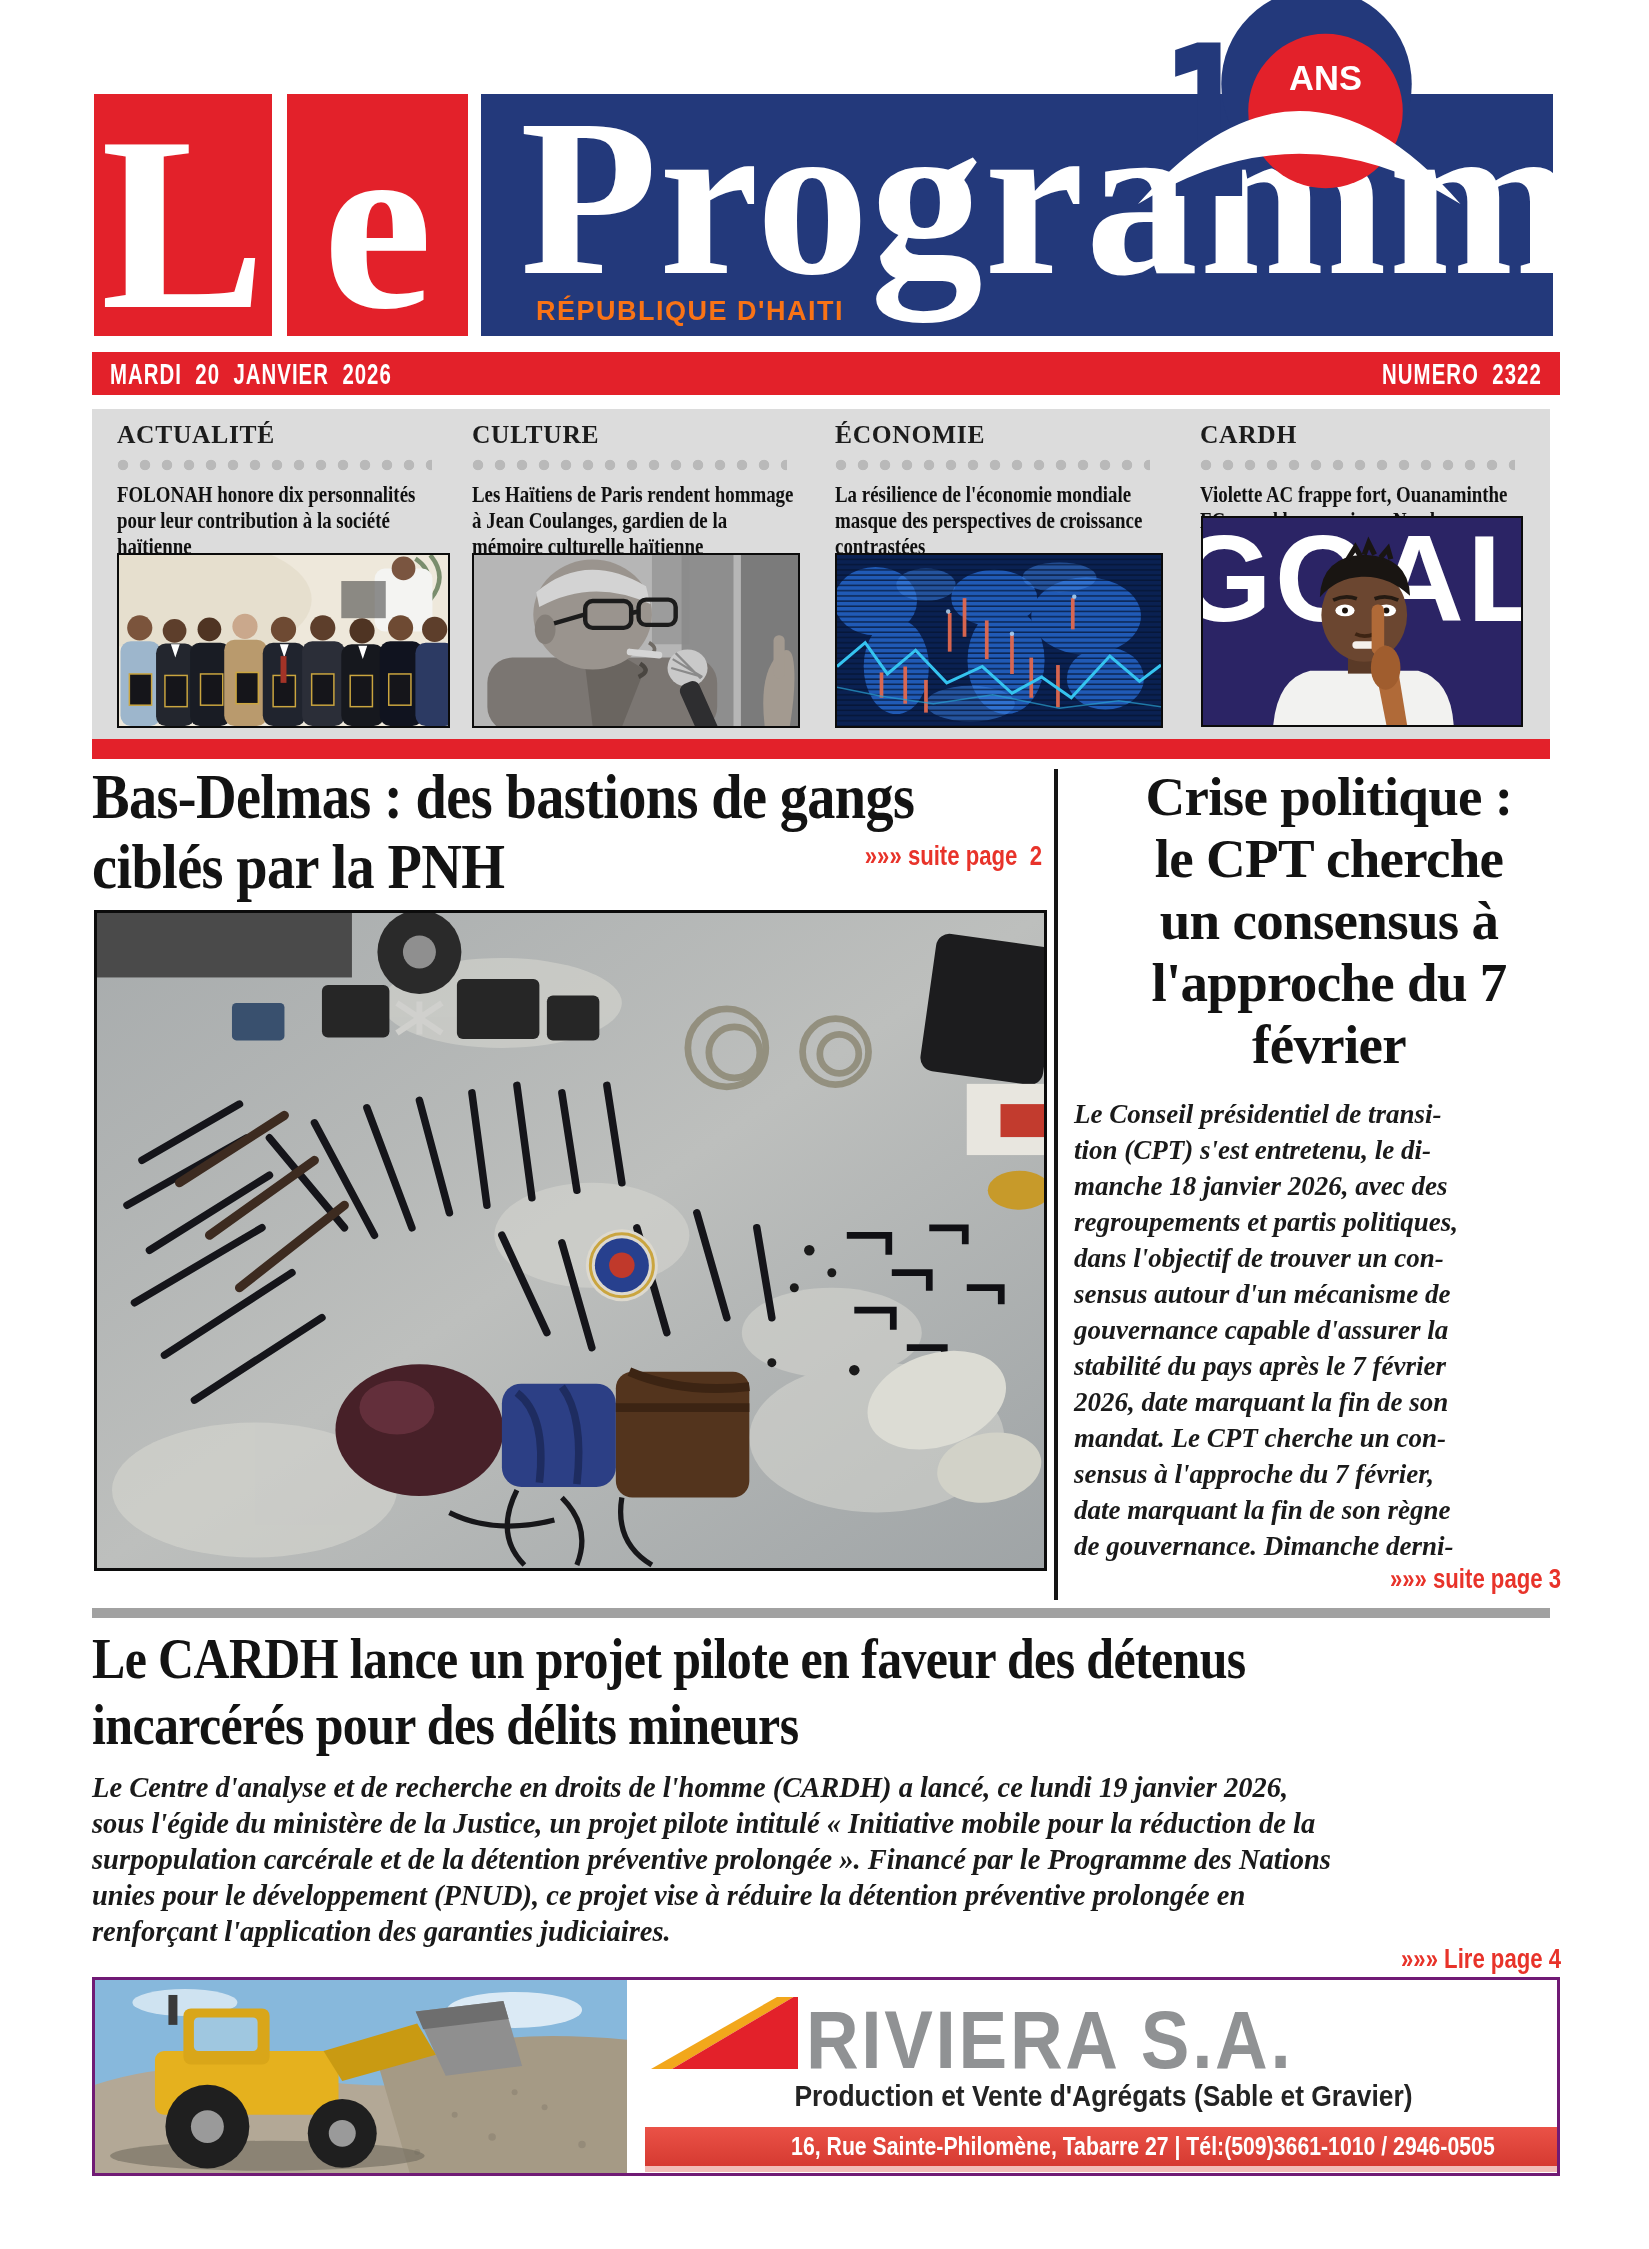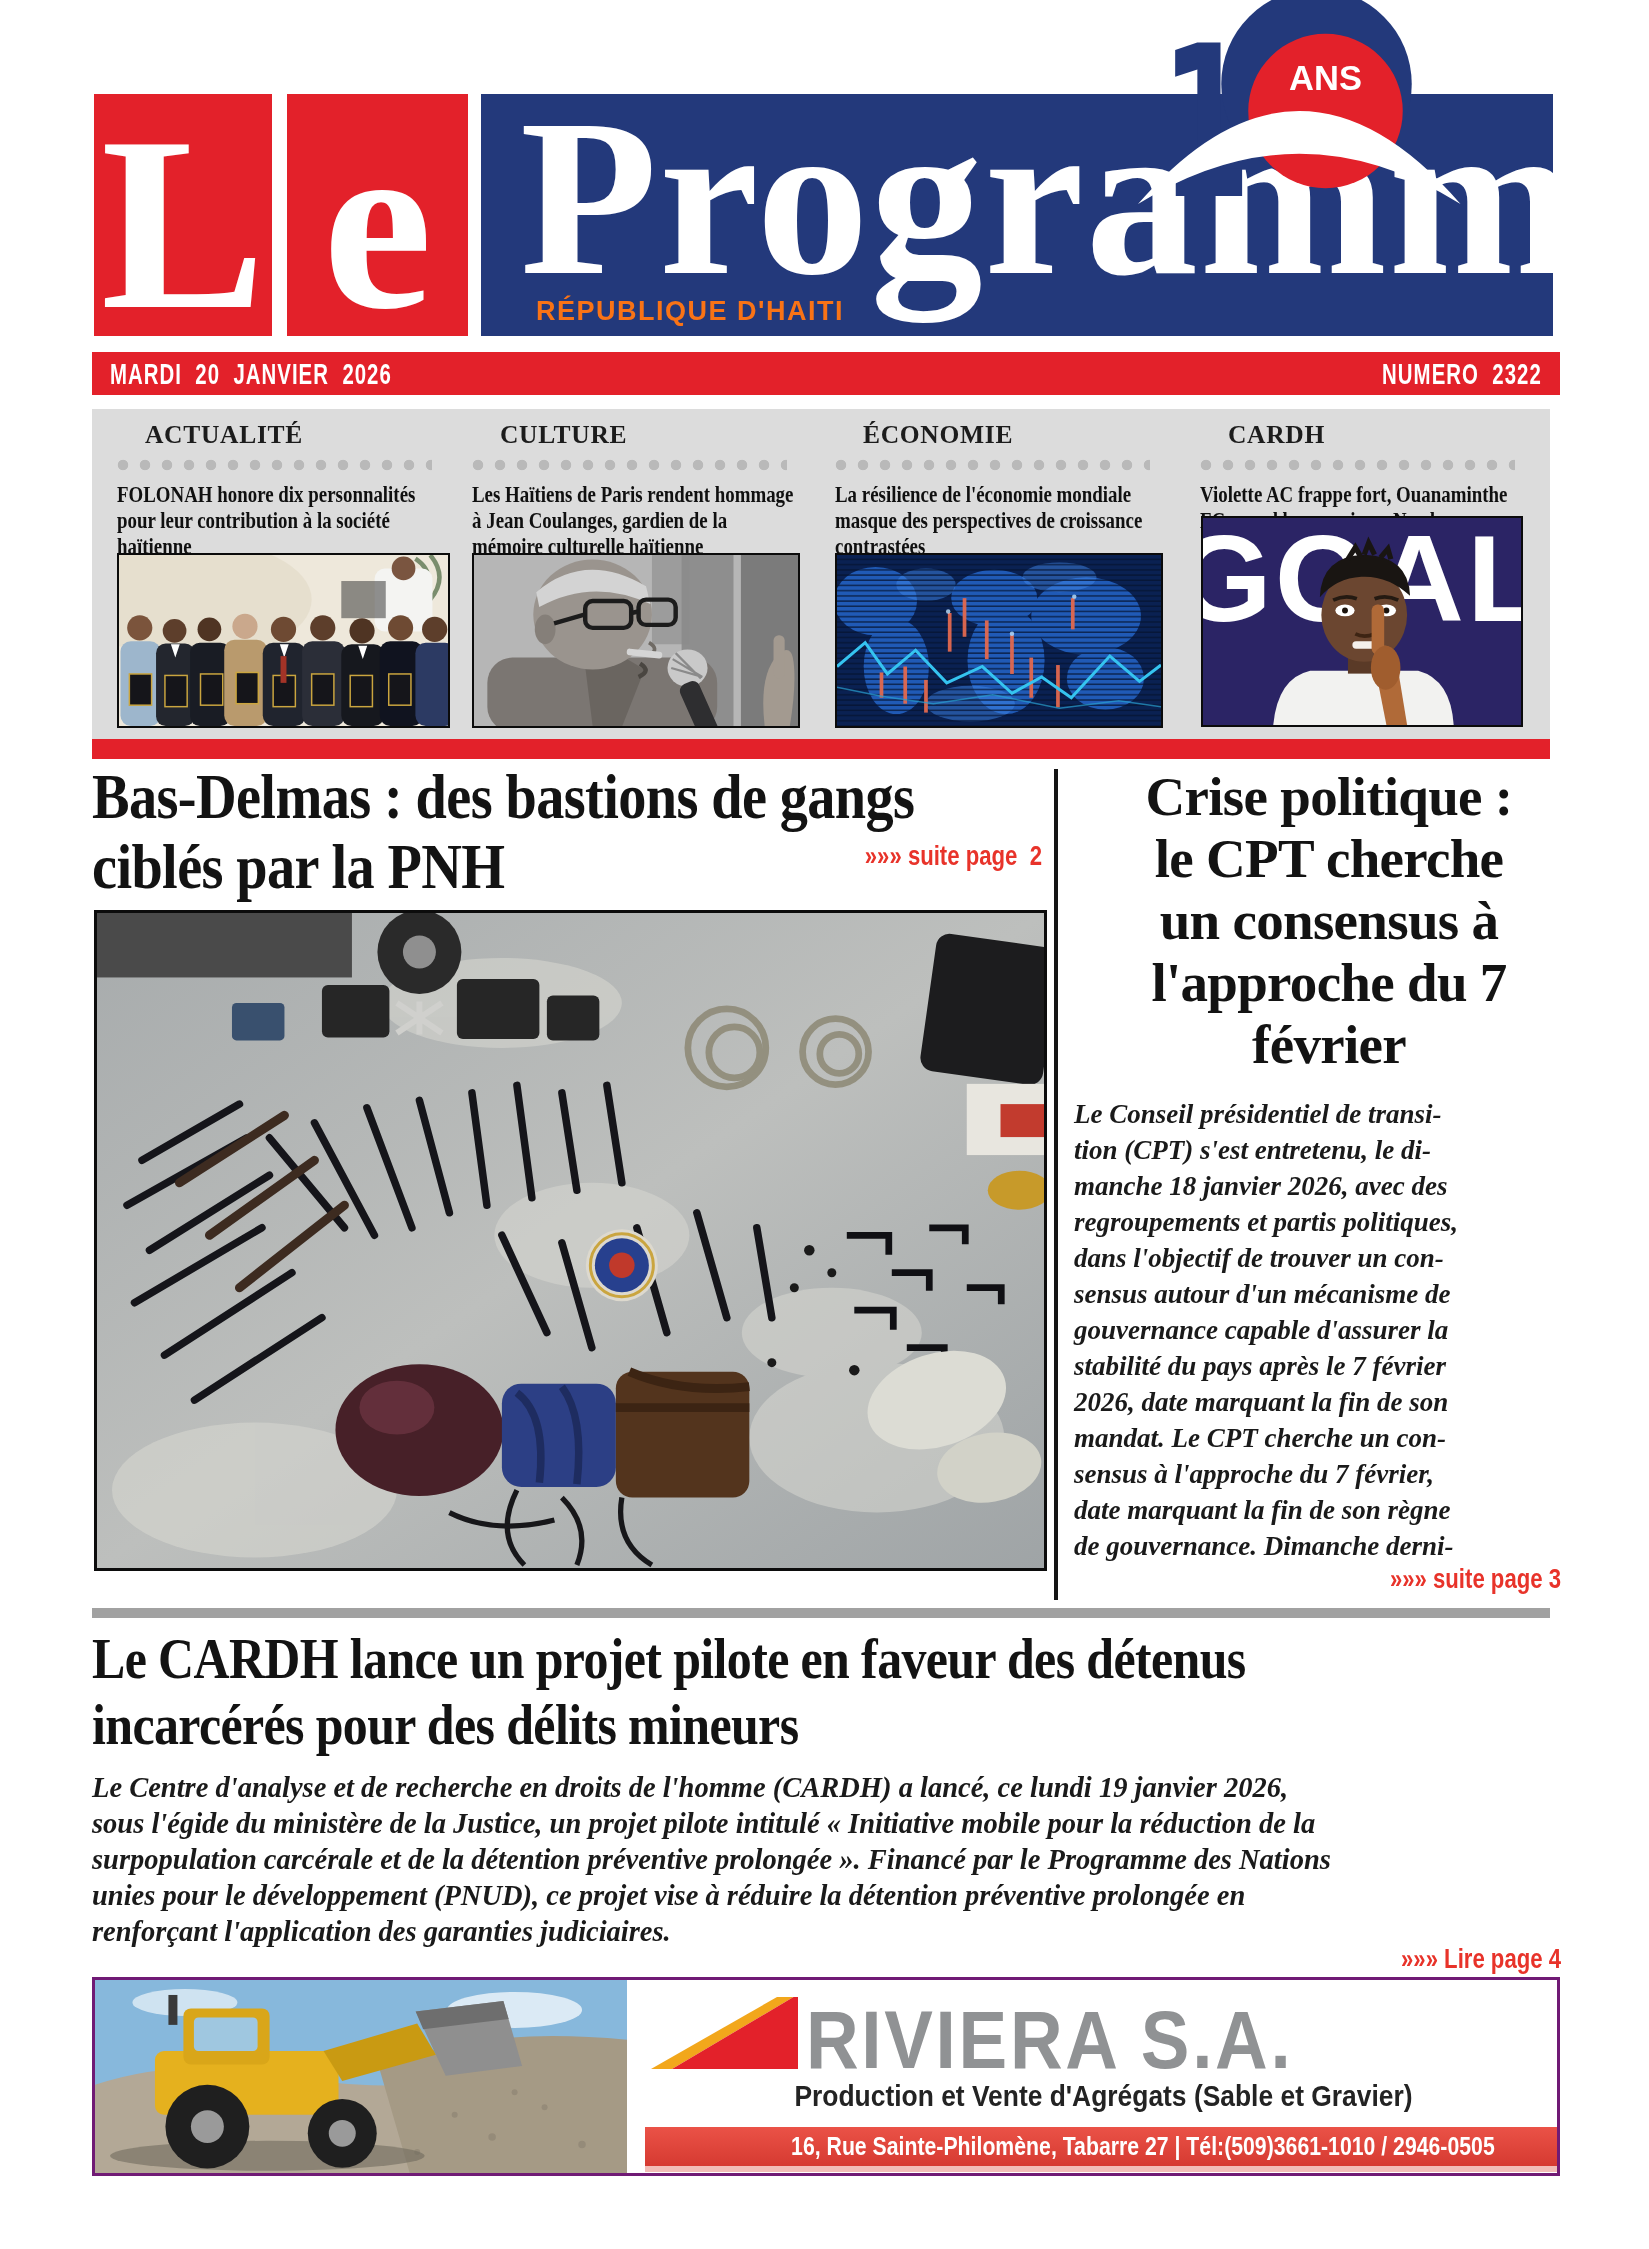--- a/index.html
+++ b/index.html
@@ -22,21 +22,21 @@
   
   .datebar{left:92px;top:352px;width:1468px;height:43px;background:#e3212a;
     display:flex;align-items:center;justify-content:space-between;padding:0 18px;box-sizing:border-box;}
   .datebar span{font:bold 30px "Liberation Sans",sans-serif;color:#fff;white-space:pre;display:inline-block;}
   .date-left{transform:scaleX(0.68);transform-origin:left center;letter-spacing:1.5px;}
   .date-right{transform:scaleX(0.68);transform-origin:right center;letter-spacing:1.5px;}
 
   
   .band{left:92px;top:409px;width:1458px;height:330px;background:#dcdcdc;}
   .col{position:absolute;top:420px;width:327px;}
-  .col .sec-name{font:bold 25.5px "Liberation Serif",serif;color:#1c1c1c;letter-spacing:0.7px;margin-left:28px;}
+  .col .sec-name{font:bold 25.5px "Liberation Serif",serif;color:#1c1c1c;letter-spacing:0.7px;}
   .dots{height:12px;margin-top:9px;width:315px;background-repeat:repeat-x;
     background-image:radial-gradient(circle 5.2px at 6px 6px,#b9b9b9 4.9px,rgba(0,0,0,0) 5.6px);
     background-size:22px 12px;}
   .col .sec-headline{margin-top:10.5px;font:bold 22.5px "Liberation Serif",serif;line-height:26px;
     color:#101010;white-space:pre-line;transform:scaleX(0.84);transform-origin:left top;width:390px;}
   .photo{border:2.2px solid #0b0b0b;box-sizing:border-box;background:#888;}
   .photo svg{display:block;width:100%;height:100%;}
 
   
   .reddiv{left:92px;top:739px;width:1458px;height:19.5px;background:#e3212a;}

